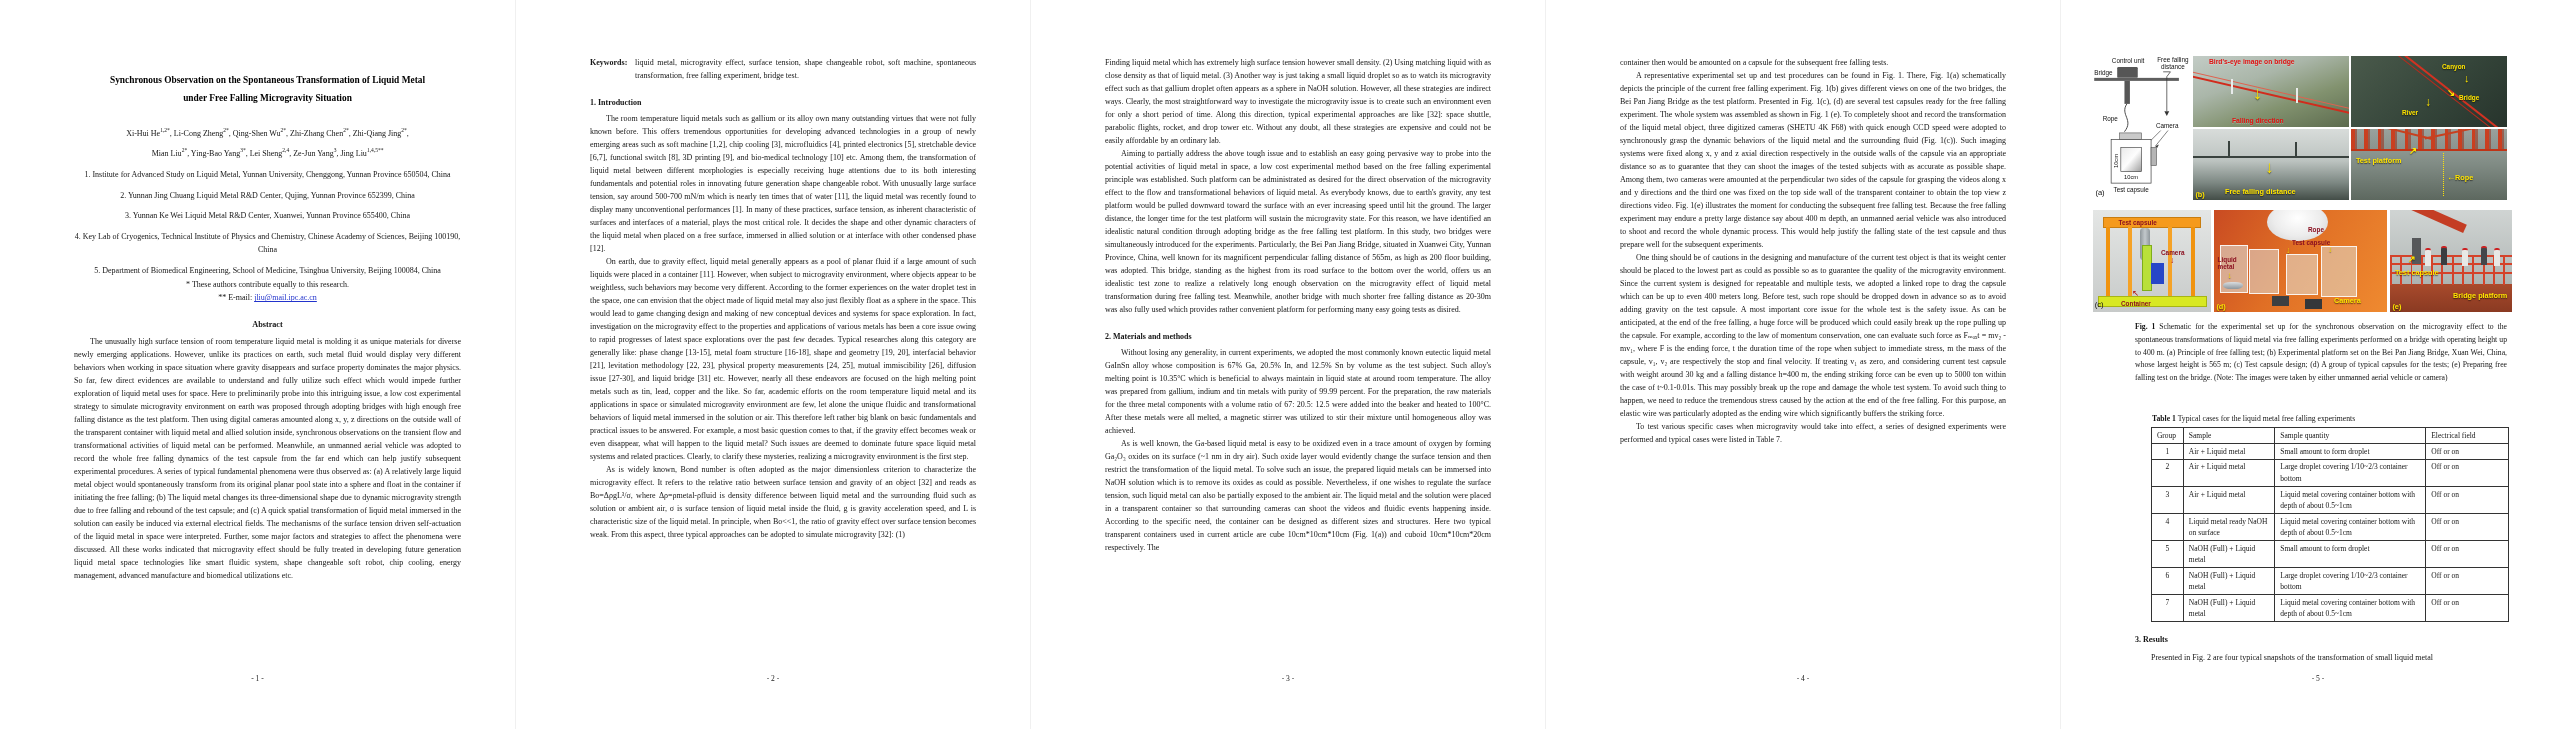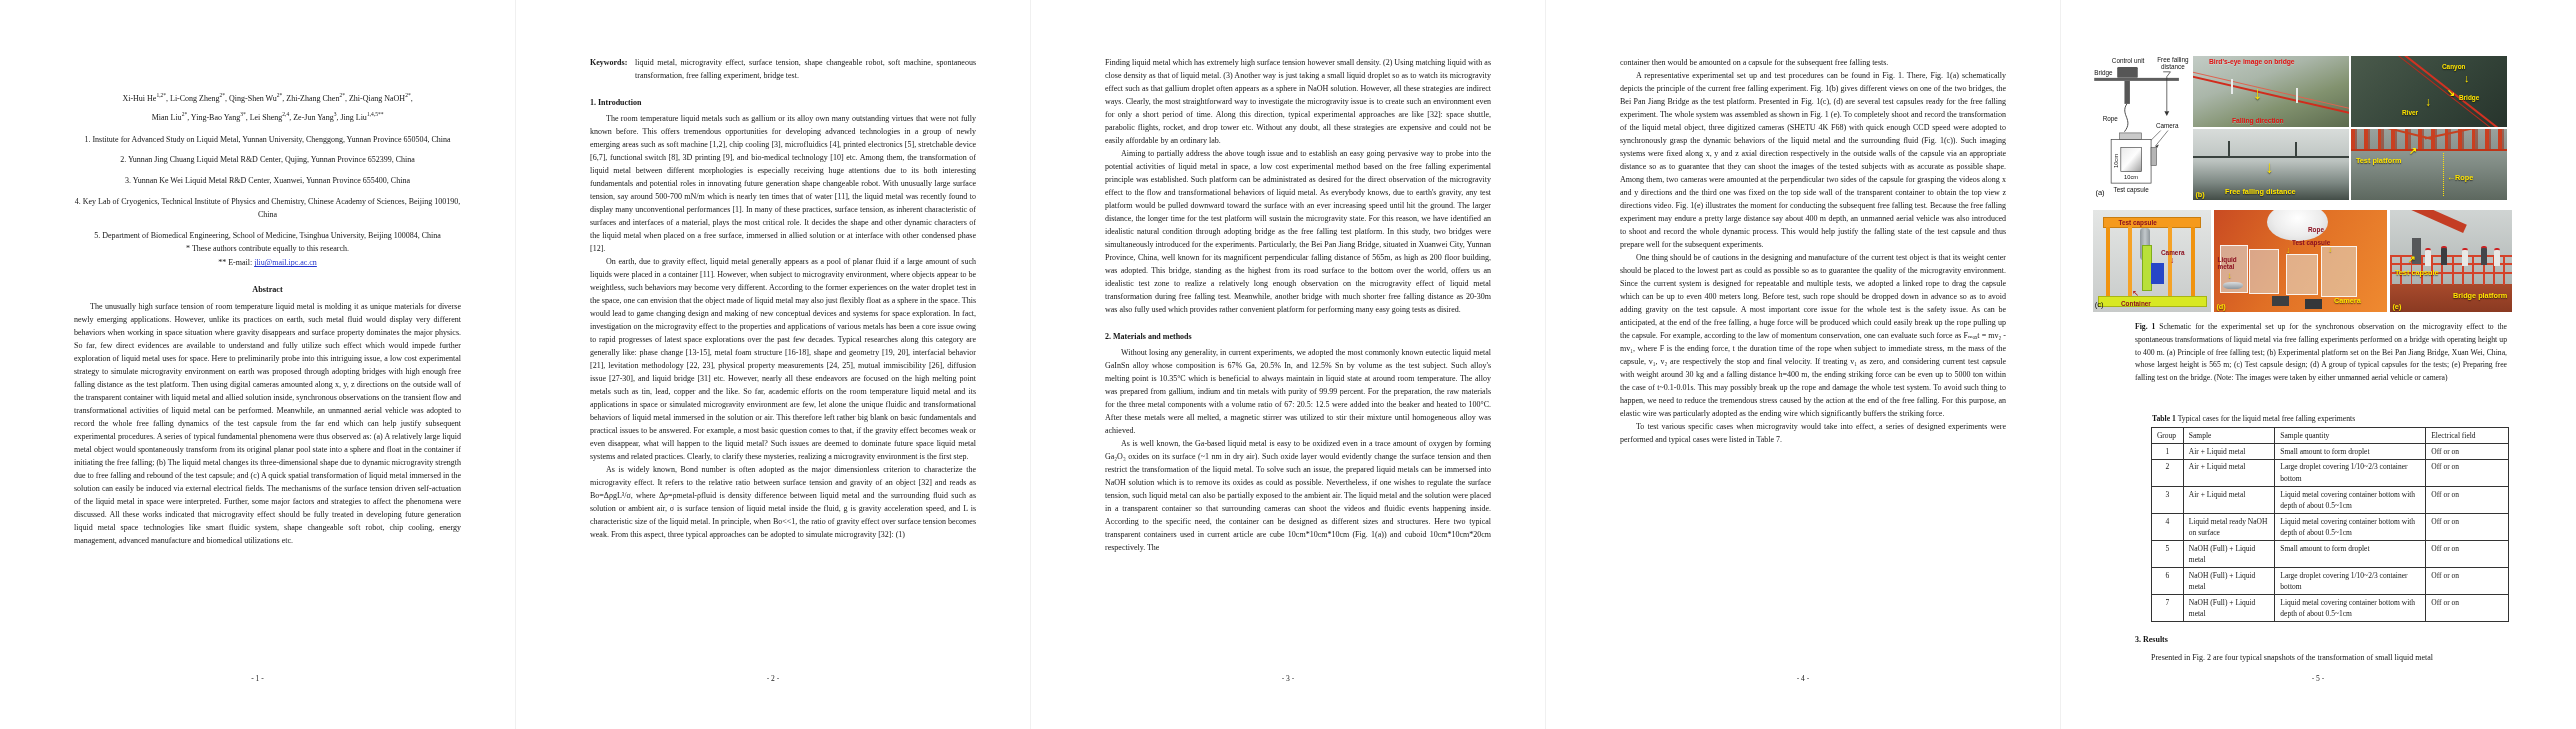--- a/index.html
+++ b/index.html
@@ -45,22 +45,26 @@
   .tag-k{position:absolute;color:#111;font-family:"Liberation Sans",sans-serif;font-size:7.6px;}
   .bar{position:absolute;}
 </style>
 </head>
 <body>
 
 <div class="doc">
 
   <div class="page p1">
     <div class="content">
+      <div class="title">
+        <div>Synchronous Observation on the Spontaneous Transformation of Liquid Metal</div>
+        <div>under Free Falling Microgravity Situation</div>
+      </div>
       <div class="authors">
-        <div class="aline"><span>Xi-Hui He</span><sup>1,2*</sup><span>, Li-Cong Zheng</span><sup>2*</sup><span>, Qing-Shen Wu</span><sup>2*</sup><span>, Zhi-Zhang Chen</span><sup>2*</sup><span>, Zhi-Qiang NaOH</span><sup>2*</sup><span>,</span></div>
+        <div class="aline"><span>Xi-Hui He</span><sup>1,2*</sup><span>, Li-Cong Zheng</span><sup>2*</sup><span>, Qing-Shen Wu</span><sup>2*</sup><span>, Zhi-Zhang Chen</span><sup>2*</sup><span>, Zhi-Qiang Jing</span><sup>2*</sup><span>,</span></div>
         <div class="aline"><span>Mian Liu</span><sup>2*</sup><span>, Ying-Bao Yang</span><sup>3*</sup><span>, Lei Sheng</span><sup>2,4</sup><span>, Ze-Jun Yang</span><sup>3</sup><span>, Jing Liu</span><sup>1,4,5**</sup></div>
       </div>
       <div class="affil">1. Institute for Advanced Study on Liquid Metal, Yunnan University, Chenggong, Yunnan Province 650504, China</div>
       <div class="affil">2. Yunnan Jing Chuang Liquid Metal R&amp;D Center, Qujing, Yunnan Province 652399, China</div>
       <div class="affil">3. Yunnan Ke Wei Liquid Metal R&amp;D Center, Xuanwei, Yunnan Province 655400, China</div>
       <div class="affil">4. Key Lab of Cryogenics, Technical Institute of Physics and Chemistry, Chinese Academy of Sciences, Beijing 100190, China</div>
       <div class="affil">5. Department of Biomedical Engineering, School of Medicine, Tsinghua University, Beijing 100084, China</div>
       <div class="note">* These authors contribute equally to this research.</div>
       <div class="note"><span>** E-mail: </span><a class="email">jliu@mail.ipc.ac.cn</a></div>
       <div class="abs-head">Abstract</div>

